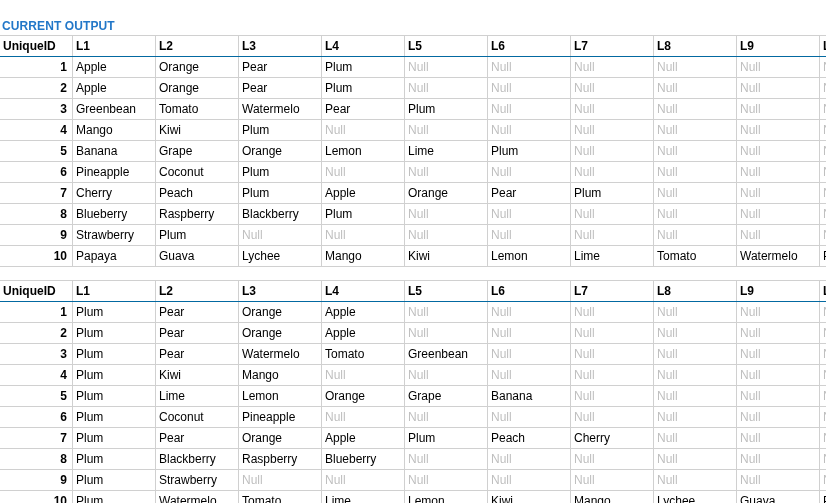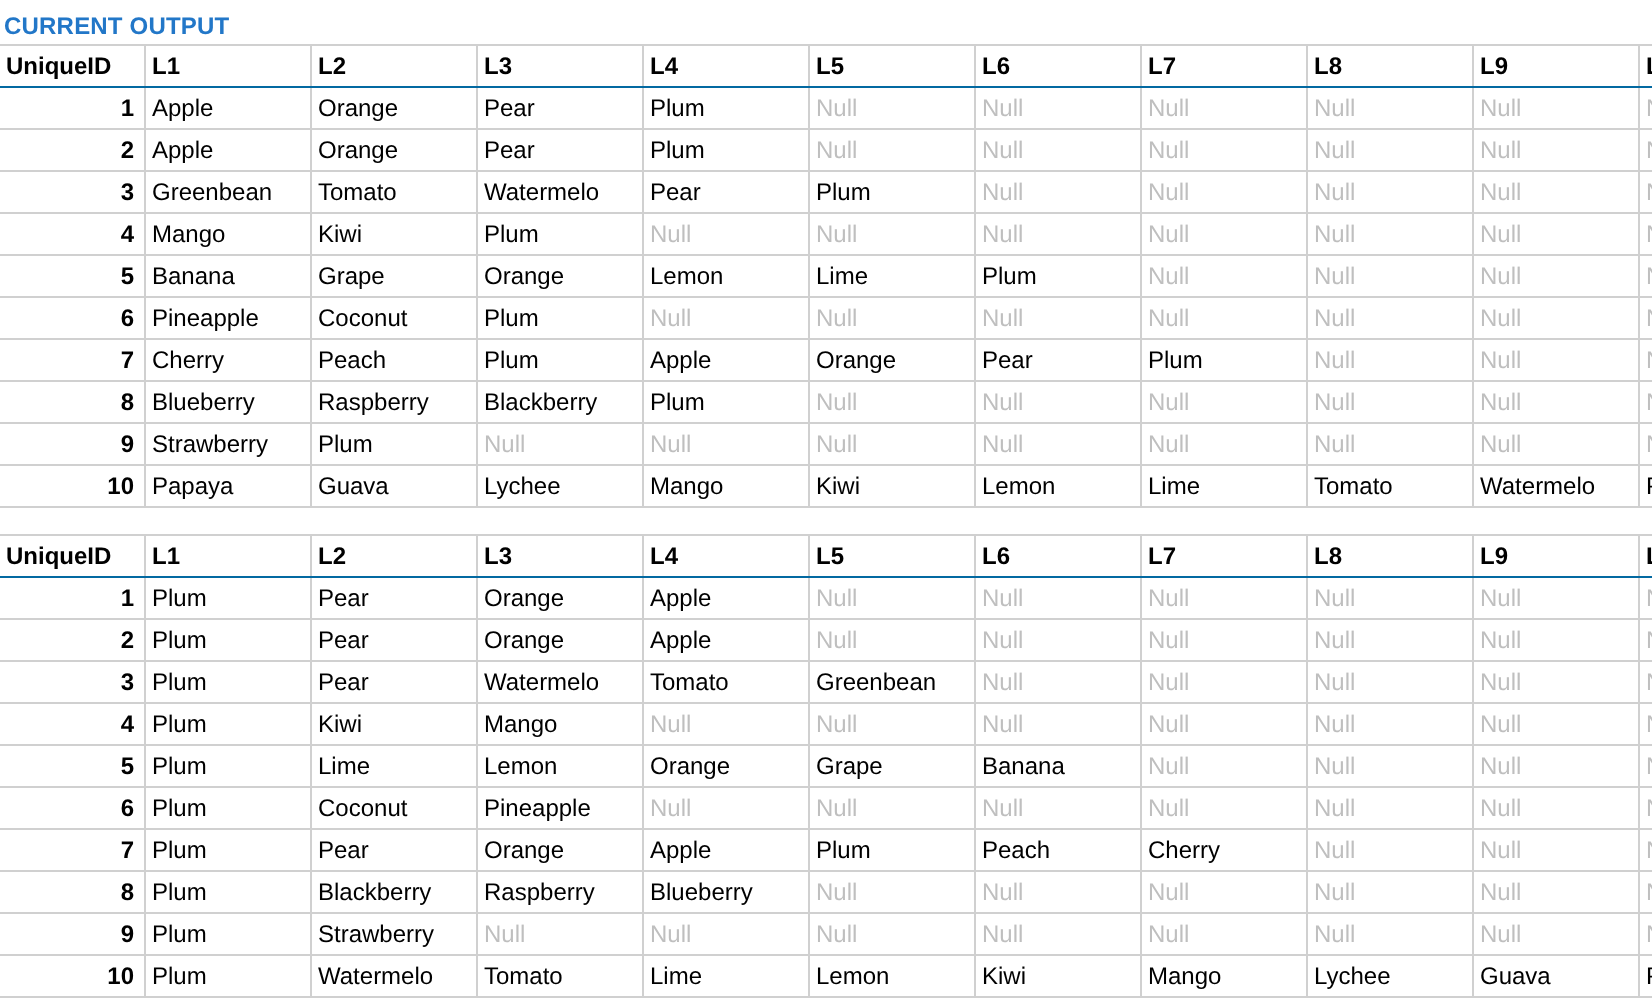--- a/index.html
+++ b/index.html
@@ -12,21 +12,21 @@
     height: 503px;
     font-family: "Liberation Sans", sans-serif;
     font-size: 12px;
     color: #000000;
     overflow: hidden;
   }
   .section-title {
     font-weight: bold;
     color: #2277c8;
     font-size: 12px;
-    padding: 6px 0 2px 2px;
+    padding: 19px 0 2px 2px;
     letter-spacing: 0.1px;
   }
   table {
     border-collapse: collapse;
     table-layout: fixed;
     width: 826px;
   }
   th, td {
     border-right: 1px solid #d0d0d0;
     border-bottom: 1px solid #d0d0d0;

